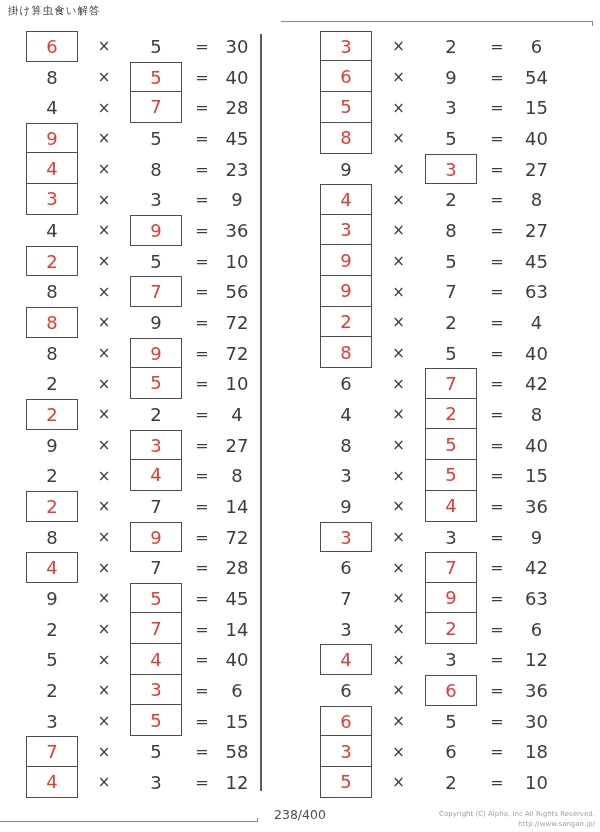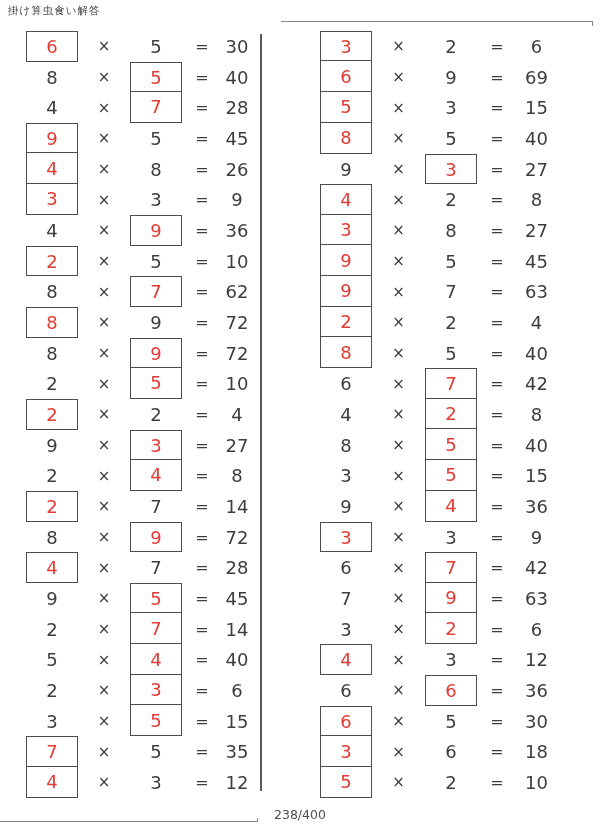--- a/index.html
+++ b/index.html
@@ -100,21 +100,21 @@
   </div>
       <div class="row">
     <span class="cell op">
           <span class="num boxed stacked">4</span>
         </span>
     <span class="cell times">×</span>
     <span class="cell op">
           <span class="num">8</span>
         </span>
     <span class="cell eq">=</span>
-    <span class="cell prod">26</span>
+    <span class="cell prod">23</span>
   </div>
       <div class="row">
     <span class="cell op">
           <span class="num boxed stacked">3</span>
         </span>
     <span class="cell times">×</span>
     <span class="cell op">
           <span class="num">3</span>
         </span>
     <span class="cell eq">=</span>
@@ -144,21 +144,21 @@
   </div>
       <div class="row">
     <span class="cell op">
           <span class="num">8</span>
         </span>
     <span class="cell times">×</span>
     <span class="cell op">
           <span class="num boxed">7</span>
         </span>
     <span class="cell eq">=</span>
-    <span class="cell prod">62</span>
+    <span class="cell prod">56</span>
   </div>
       <div class="row">
     <span class="cell op">
           <span class="num boxed">8</span>
         </span>
     <span class="cell times">×</span>
     <span class="cell op">
           <span class="num">9</span>
         </span>
     <span class="cell eq">=</span>
@@ -309,21 +309,21 @@
   </div>
       <div class="row">
     <span class="cell op">
           <span class="num boxed">7</span>
         </span>
     <span class="cell times">×</span>
     <span class="cell op">
           <span class="num">5</span>
         </span>
     <span class="cell eq">=</span>
-    <span class="cell prod">35</span>
+    <span class="cell prod">58</span>
   </div>
       <div class="row">
     <span class="cell op">
           <span class="num boxed stacked">4</span>
         </span>
     <span class="cell times">×</span>
     <span class="cell op">
           <span class="num">3</span>
         </span>
     <span class="cell eq">=</span>
@@ -345,21 +345,21 @@
   </div>
       <div class="row">
     <span class="cell op">
           <span class="num boxed stacked">6</span>
         </span>
     <span class="cell times">×</span>
     <span class="cell op">
           <span class="num">9</span>
         </span>
     <span class="cell eq">=</span>
-    <span class="cell prod">69</span>
+    <span class="cell prod">54</span>
   </div>
       <div class="row">
     <span class="cell op">
           <span class="num boxed stacked">5</span>
         </span>
     <span class="cell times">×</span>
     <span class="cell op">
           <span class="num">3</span>
         </span>
     <span class="cell eq">=</span>
@@ -606,13 +606,17 @@
         </span>
     <span class="cell eq">=</span>
     <span class="cell prod">10</span>
   </div>
     </div>
 
   <div class="bottom-line">
       <span class="tick"></span>
     </div>
   <div class="page-num">238/400</div>
+  <div class="copyright">
+    <div>Copyright (C) Alpha, Inc All Rights Reserved.</div>
+    <div>http://www.sangan.jp/</div>
+  </div>
 </div>
 
 </body></html>

